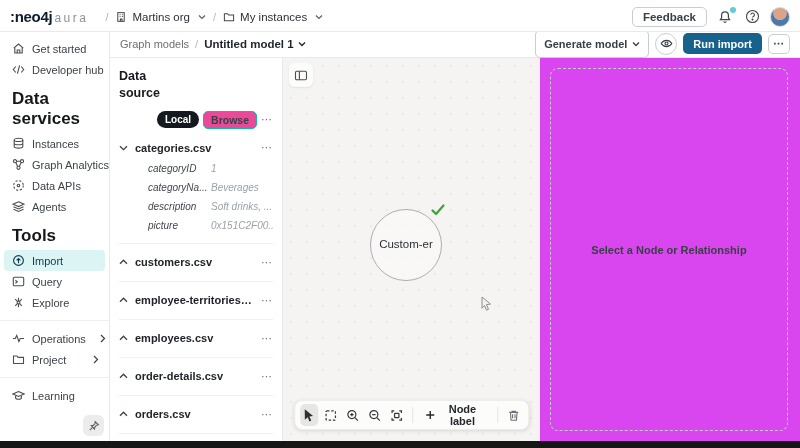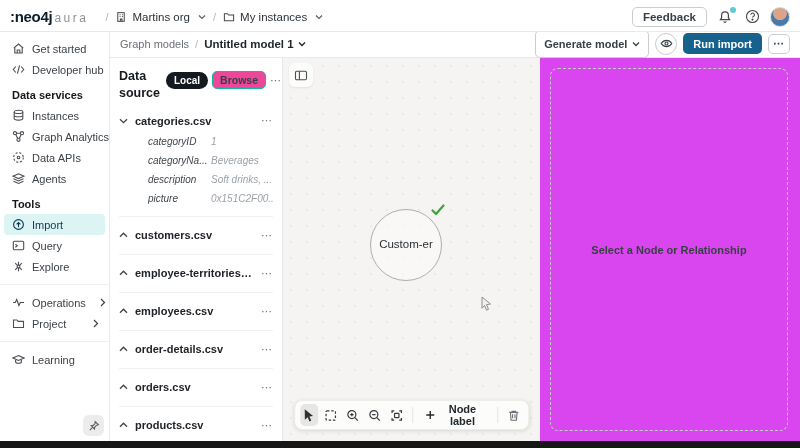--- a/index.html
+++ b/index.html
@@ -30,21 +30,21 @@
   .app { position:absolute; top:30px; left:0; right:0; bottom:7px; display:flex; }
 
   
   .sidebar { width:110px; background:#fff; border-right:1px solid #e9e9e7; padding-top:8px; position:relative; flex:none; }
   .nav-item { height:21px; display:flex; align-items:center; gap:7px; padding:0 6px 0 8px; margin:0 4px;
               border-radius:4px; font-size:11px; color:#3c4248; cursor:pointer; white-space:nowrap; }
   .nav-item .nicon { color:#4a4f55; flex:none; }
   .nav-item.active { background:#ddf4f5; color:#0d3a50; font-weight:500; }
   .nav-item.active .nicon { color:#0d3a50; }
   .nav-item .spring { flex:1; }
-  .nav-header { font-size:11px; font-weight:bold; color:#15181b; padding:9px 12px 4px; }
+  .nav-header { font-size:17px; font-weight:bold; color:#15181b; padding:9px 12px 4px; }
   .nav-divider { border-top:1px solid #efefed; margin:7px 0; }
   .pin-btn { position:absolute; right:5px; bottom:5px; width:21px; height:21px; border-radius:6px;
              background:#ececea; border:none; display:flex; align-items:center; justify-content:center; color:#5a5f65; }
 
   
   .main { flex:1; display:flex; flex-direction:column; min-width:0; }
   .model-header { height:28px; border-bottom:1px solid #e9e9e7; background:#fff; display:flex;
                   align-items:center; padding:0 10px; flex:none; }
   .mh-root { font-size:11px; color:#6b7076; }
   .mh-sep { color:#b4b8bc; font-size:11px; margin:0 6px; }
@@ -54,21 +54,21 @@
             border:1px solid #c9cdd2; border-radius:5px; padding:0 8px; font-size:11px; font-weight:bold; color:#374046; }
   .btn-eye { width:22px; height:22px; border-radius:50%; padding:0; justify-content:center; }
   .btn-primary { height:21px; display:inline-flex; align-items:center; background:#16628c; color:#fff;
                  border:none; border-radius:5px; padding:0 10px; font-size:11px; font-weight:bold; }
   .btn-dots { width:22px; height:20px; padding:0; justify-content:center; font-size:11px; letter-spacing:1px; }
 
   .content { flex:1; display:flex; min-height:0; }
 
   
   .files-panel { width:173px; flex:none; background:#fff; border-right:1px solid #e9e9e7; padding:10px 9px 0; overflow:hidden; }
-  .ds-header { display:flex; align-items:flex-start; gap:6px; margin-bottom:8px; }
+  .ds-header { display:flex; align-items:flex-start; gap:6px; margin-bottom:8px;flex-direction:column; }
   .ds-title { font-size:12.5px; font-weight:bold; color:#16191d; width:46px; line-height:1.35; }
   .ds-controls { margin-left:auto; display:flex; align-items:center; gap:4px; padding-top:3px; }
   .pill-dark { background:#14191f; color:#fff; font-size:10px; font-weight:bold; border:none;
                border-radius:999px; padding:3px 8px; }
   .btn-browse { background:#ec4899; border:1px solid #14b8a6; border-radius:5px; padding:2px 7px;
                 font-size:10.5px; font-weight:bold; color:#374046; }
   .dots { color:#6b7076; font-size:11px; letter-spacing:1px; background:none; border:none; line-height:1; }
   .file-row { display:flex; align-items:center; gap:7px; height:22px; cursor:pointer; }
   .file-row.tall { height:37px; }
   .file-chev { color:#3c4248; flex:none; }

